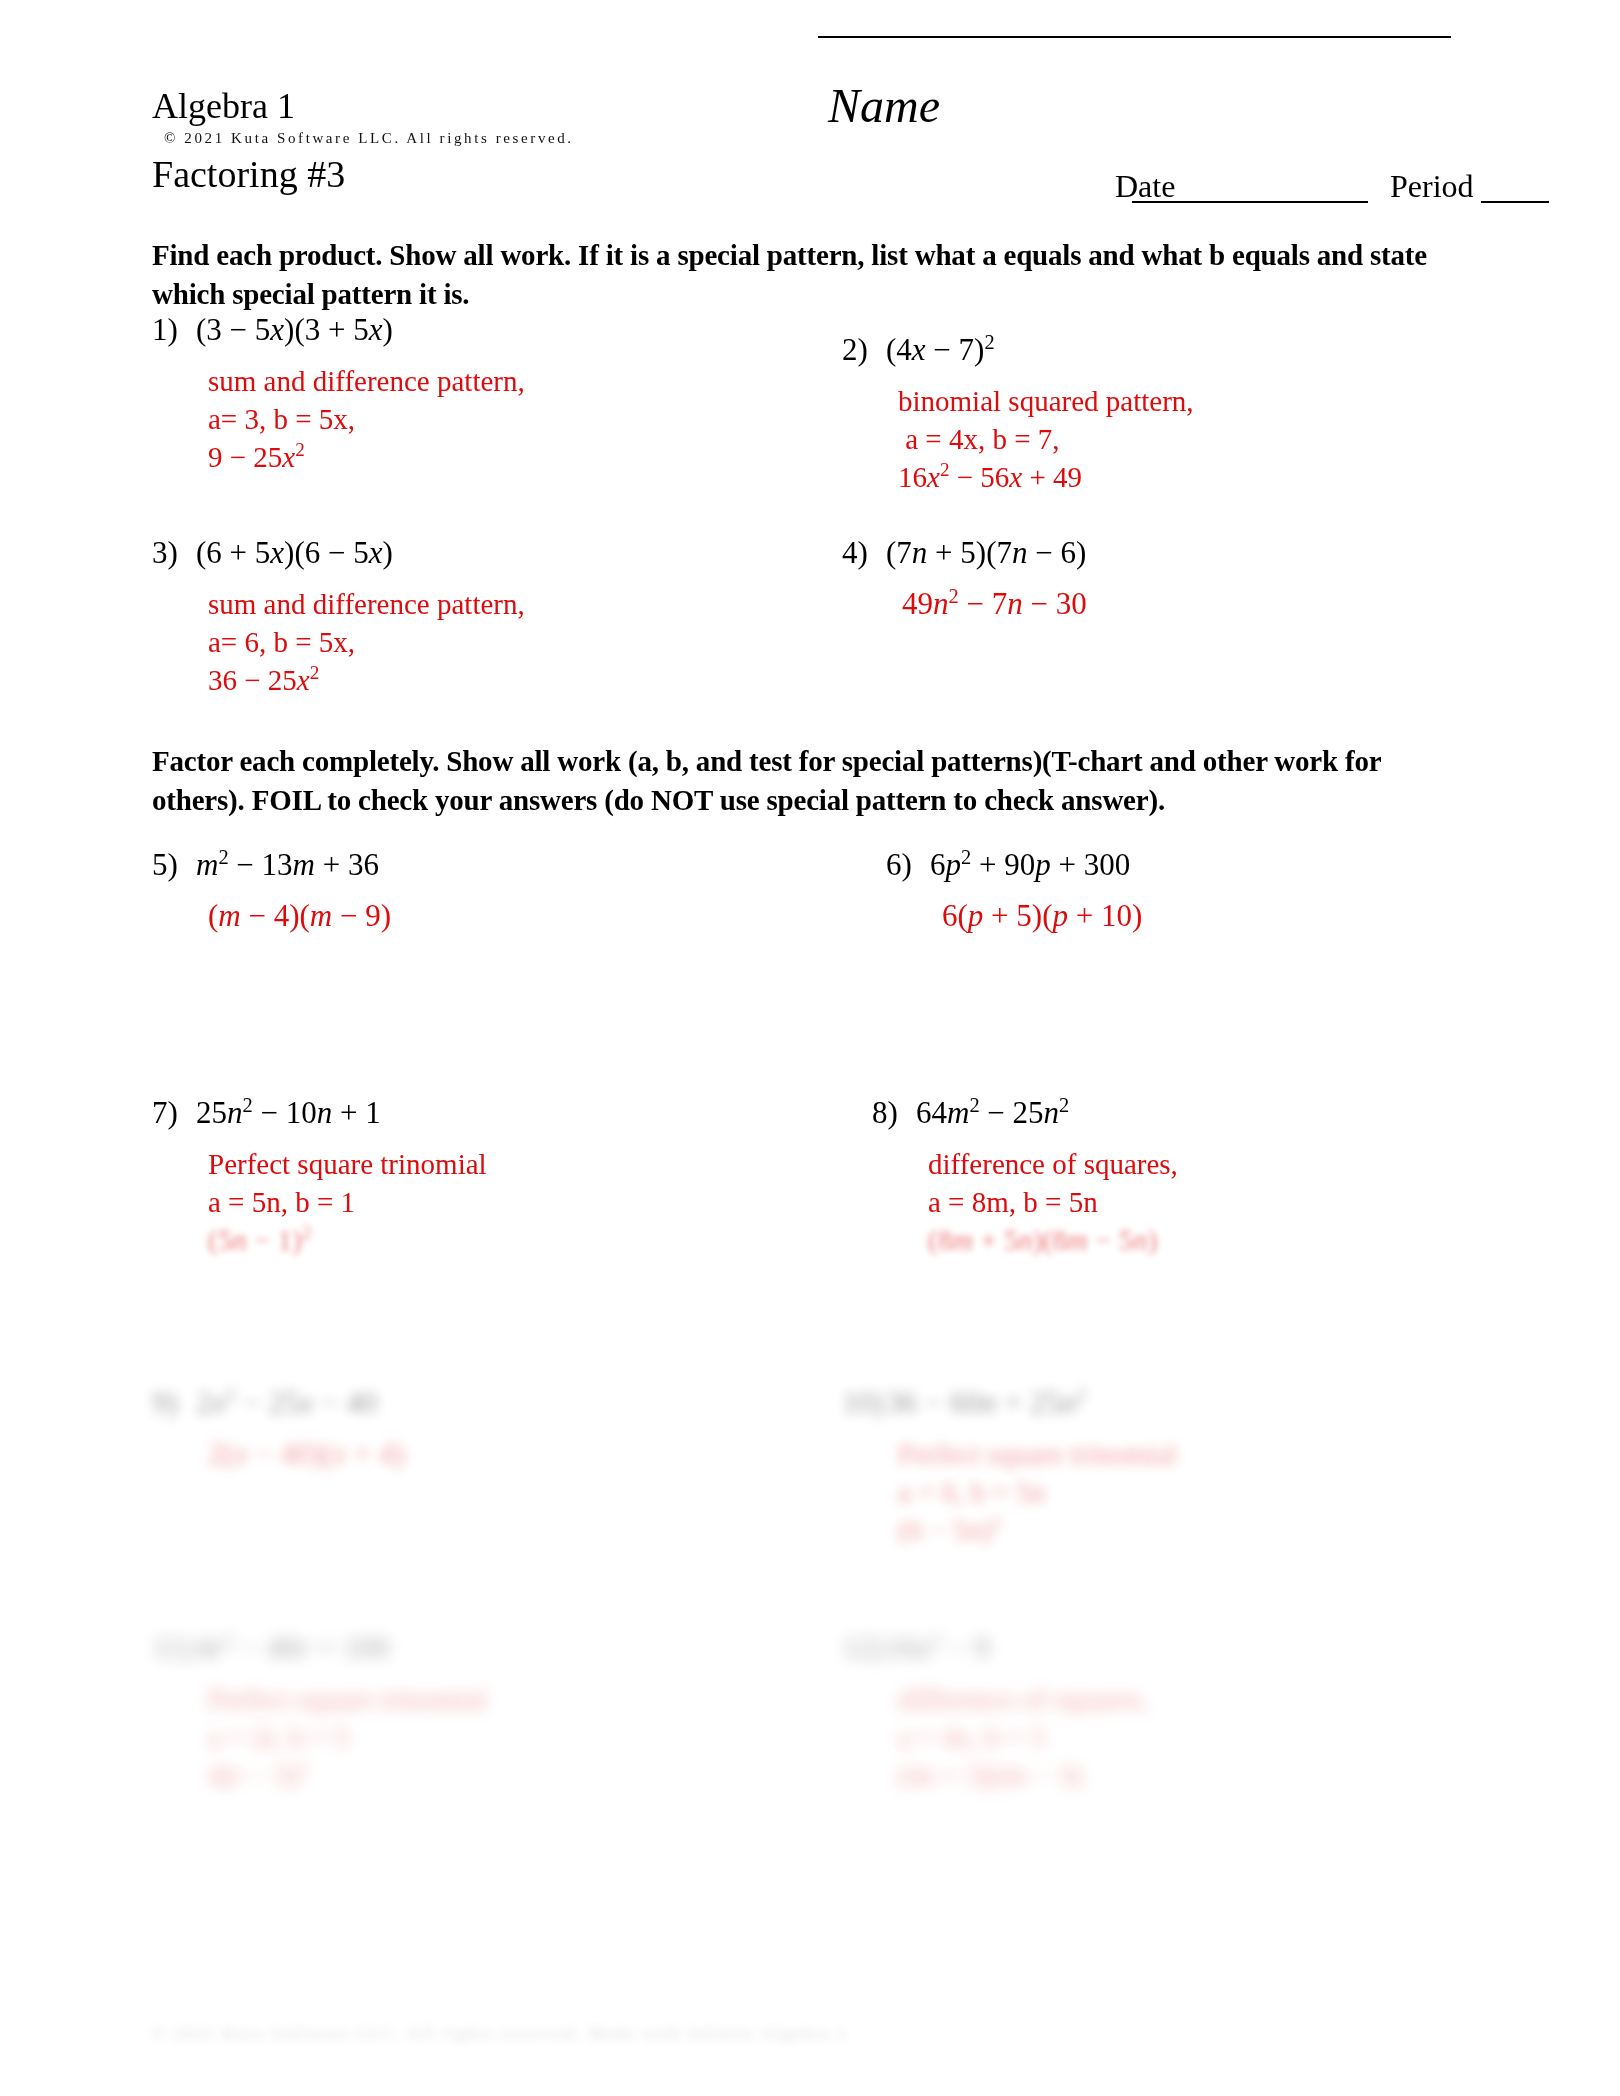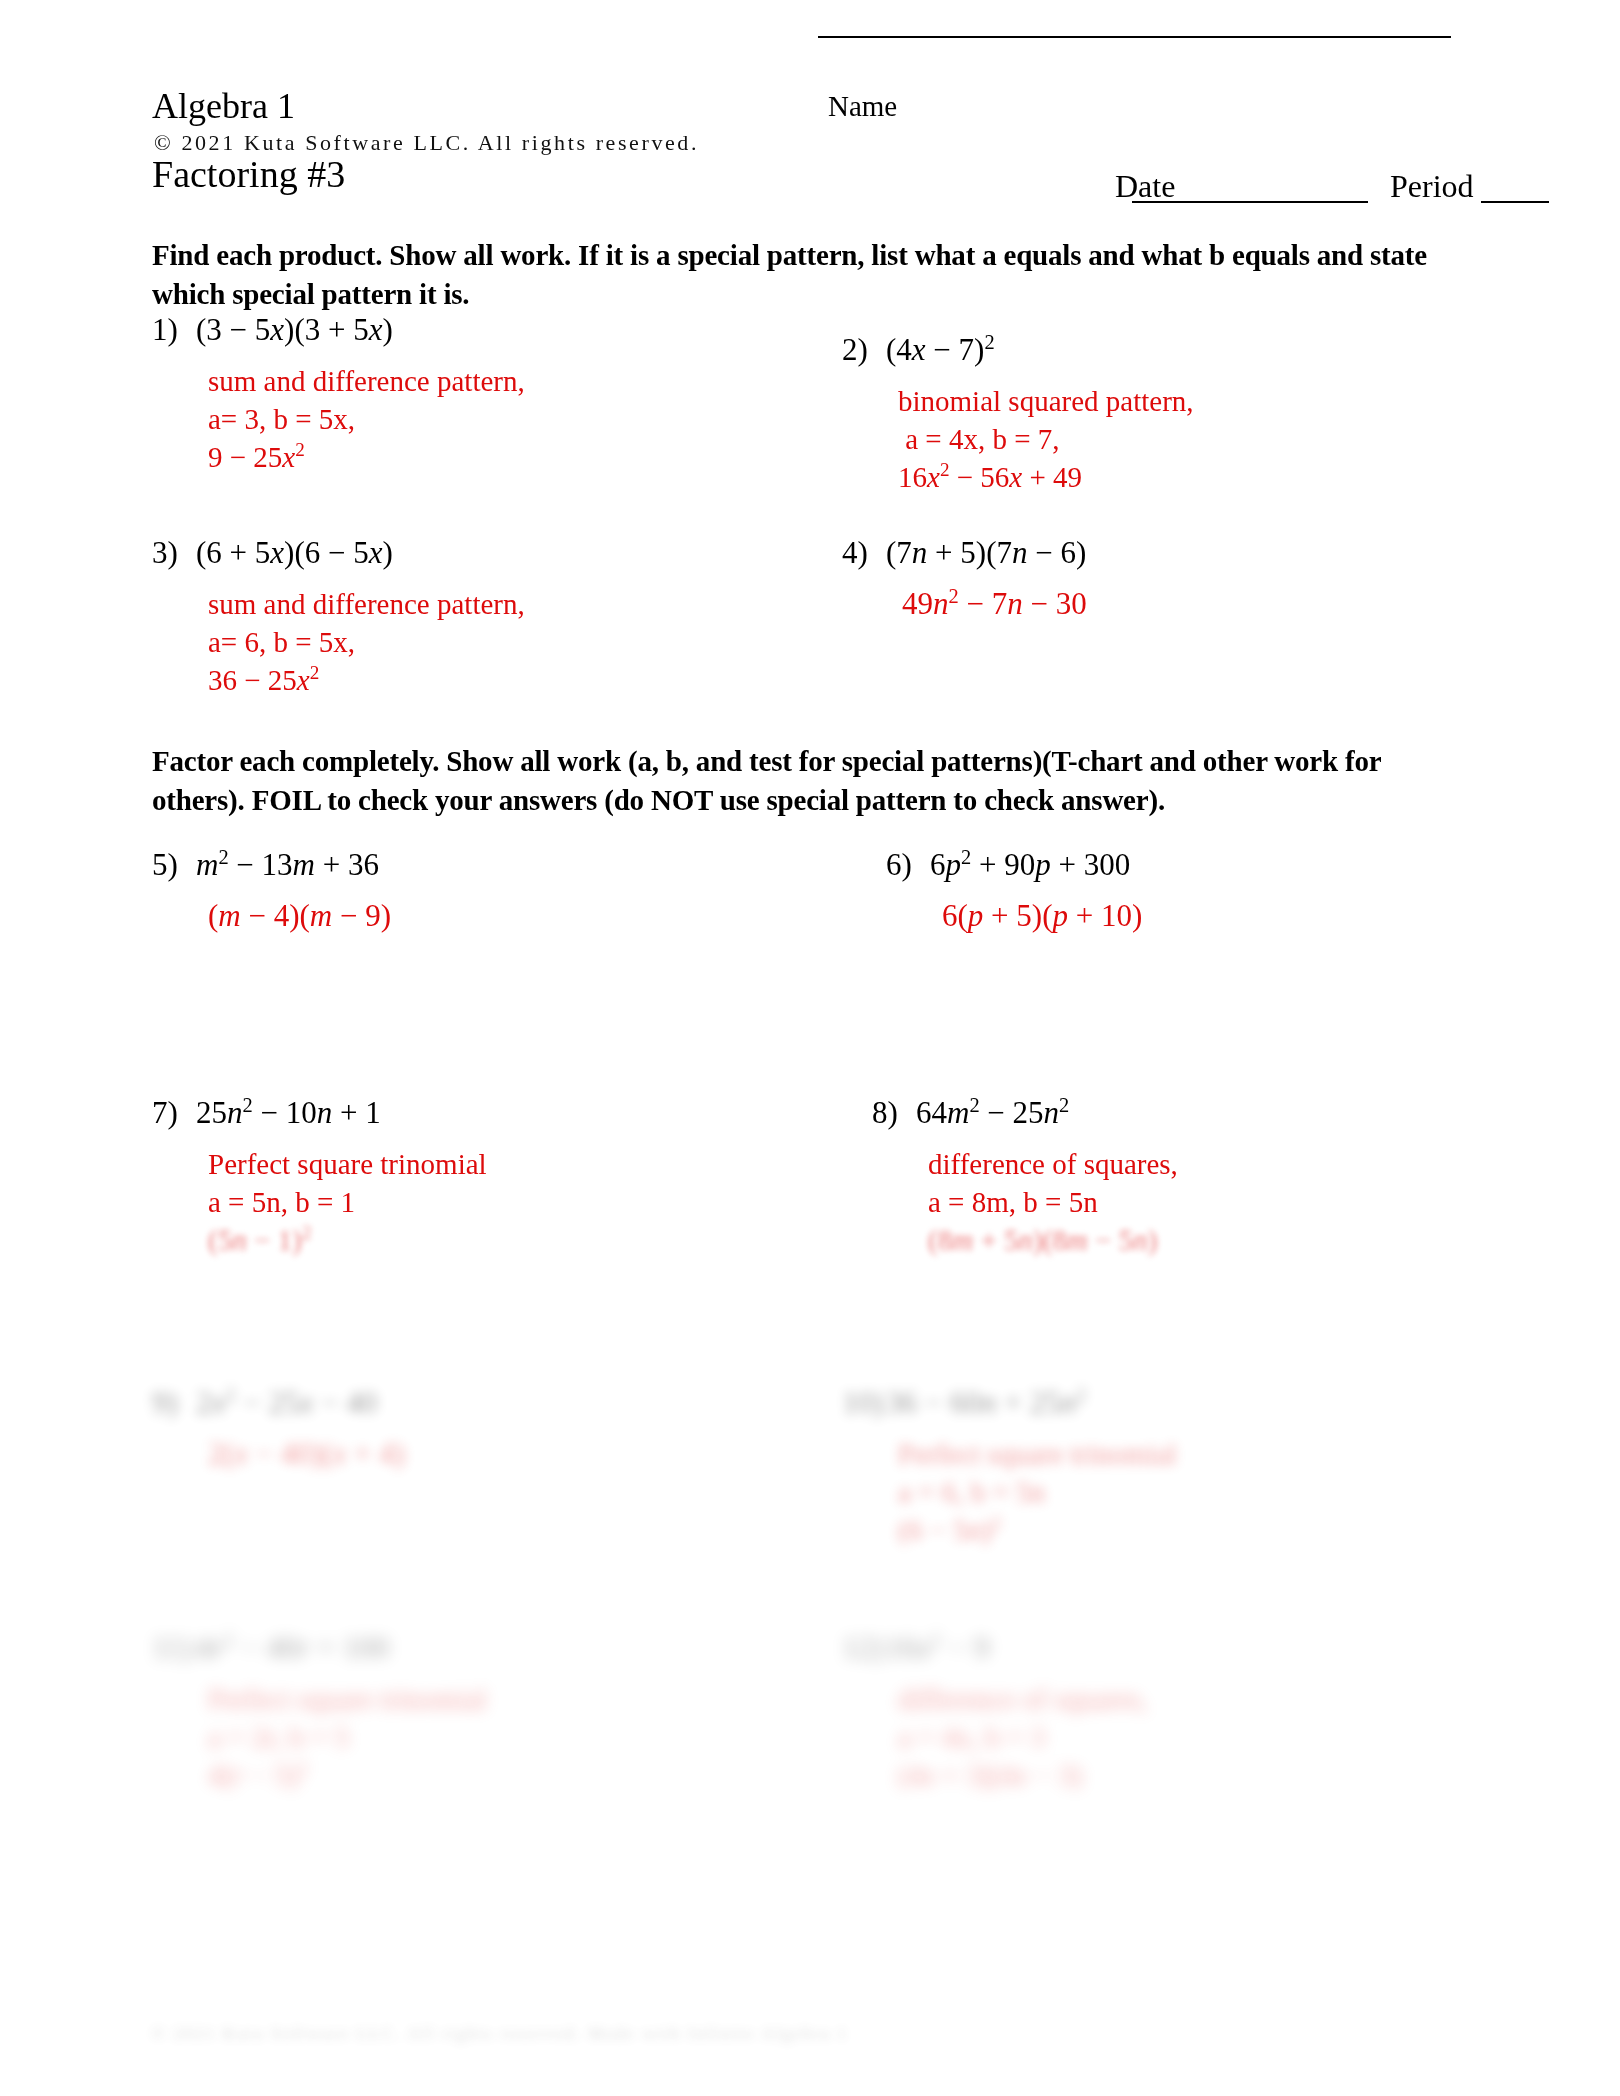--- a/index.html
+++ b/index.html
@@ -32,40 +32,41 @@
   }
   .hdr-course {
     position: absolute;
     left: 0; top: 0;
     font-size: 36px;
     line-height: 40px;
     white-space: nowrap;
   }
   .hdr-copy {
     position: absolute;
-    left: 2px; top: 44px;
-    font-size: 22px;
+    left: 12px; top: 44px;
+    font-size: 15px;
     letter-spacing: 2.6px;
     color: #111;
     white-space: nowrap;
   }
   .hdr-title {
     position: absolute;
     left: 0; top: 66px;
     font-size: 38px;
     line-height: 44px;
     white-space: nowrap;
   }
   .hdr-name {
     position: absolute;
     left: 676px;
     top: 0px;
-    font-size: 29px;
+    font-size: 48px;
     line-height: 40px;
     white-space: nowrap;
+    font-style: italic;
   }
   .rule-name {
     position: absolute;
     left: 818px;
     top: 36px;
     width: 633px;
     height: 2px;
     background: #000;
   }
   .hdr-date {

